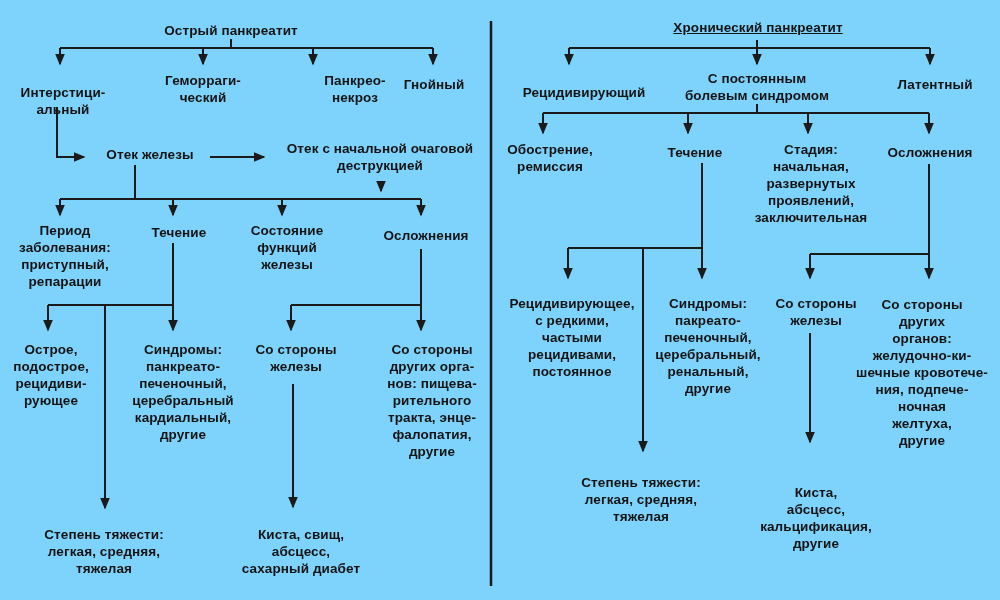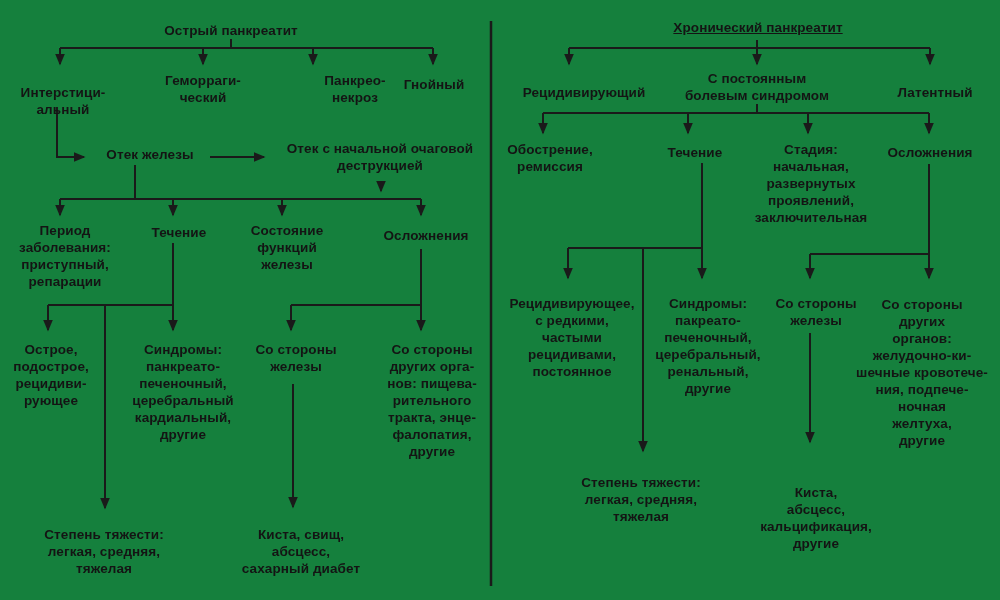--- a/index.html
+++ b/index.html
@@ -4,21 +4,21 @@
 <style>
   html, body {
     margin: 0;
     padding: 0;
     background: #ffffff;
   }
   #canvas {
     position: relative;
     width: 1000px;
     height: 600px;
-    background: #15803d;
+    background: #7dd3fc;
     overflow: hidden;
     font-family: "Liberation Sans", "DejaVu Sans", sans-serif;
   }
   #wires {
     position: absolute;
     left: 0;
     top: 0;
     z-index: 1;
   }
   .node {
@@ -156,21 +156,21 @@
 легкая, средняя,
 тяжелая</div>
   <div class="node" style="left:301px; top:526px;">Киста, свищ,
 абсцесс,
 сахарный диабет</div>
 
   <div class="node" style="left:758px; top:19px;text-decoration:underline;">Хронический панкреатит</div>
   <div class="node" style="left:584px; top:76px;margin-top:8px;">Рецидивирующий</div>
   <div class="node" style="left:757px; top:70px;">С постоянным
 болевым синдромом</div>
-  <div class="node" style="left:935px; top:76px;margin-top:8px;">Латентный</div>
+  <div class="node" style="left:935px; top:76px;">Латентный</div>
   <div class="node" style="left:550px; top:141px;">Обострение,
 ремиссия</div>
   <div class="node" style="left:695px; top:144px;">Течение</div>
   <div class="node" style="left:811px; top:141px;">Стадия:
 начальная,
 развернутых
 проявлений,
 заключительная</div>
   <div class="node" style="left:930px; top:144px;">Осложнения</div>
   <div class="node" style="left:572px; top:295px;">Рецидивирующее,

